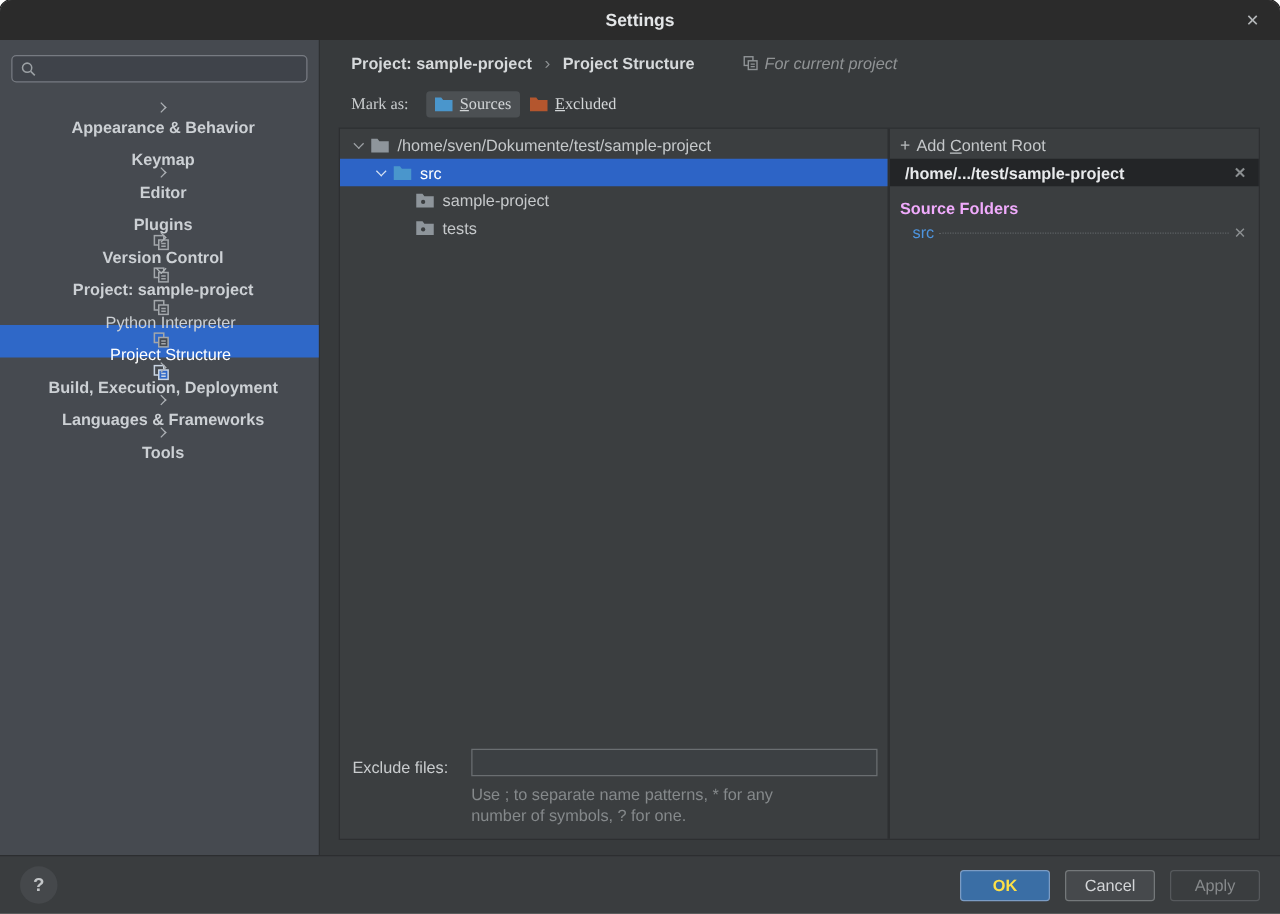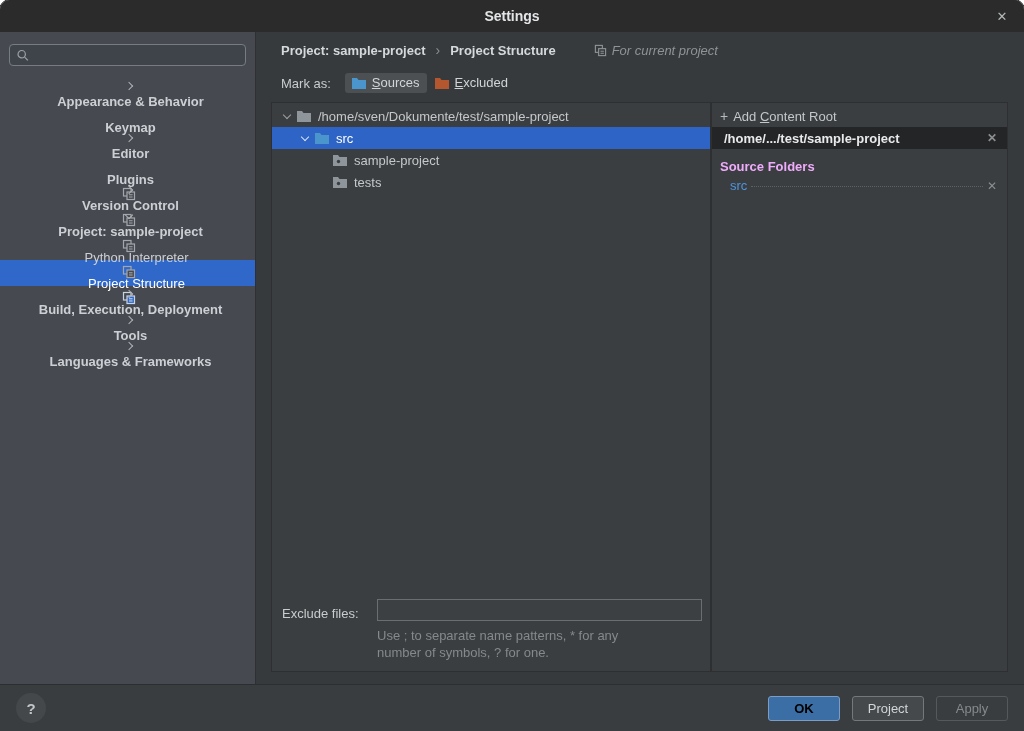--- a/index.html
+++ b/index.html
@@ -34,21 +34,21 @@
 
   
   .content { flex:1 1 auto; display:flex; flex-direction:column; background:#373a3c; min-width:0; }
   .breadcrumb { height:36px; display:flex; align-items:center; padding-left:25px; font-size:13px; }
   .bc-item { color:#d6d9db; font-weight:bold; }
   .bc-sep { color:#8b8f91; margin:0 10px; font-size:14px; }
   .scope { display:flex; align-items:center; margin-left:38px; color:#90939
 5; color:#909395; font-size:13px;font-style:italic; }
   .scope .copy-icon { margin-right:5px; display:flex; }
 
-  .markas { height:30px; display:flex; align-items:center; padding-left:25px; font-size:13px; color:#c9ccce; }
+  .markas { height:30px; display:flex; align-items:center; padding-left:25px; font-size:13px; color:#c9ccce;font-family:Liberation Serif, serif; }
   .chip { display:inline-flex; align-items:center; gap:5px; margin-left:14px; padding:2px 7px 3px 6px; border-radius:3px; color:#d2d5d7; cursor:pointer; }
   .chip.selected { background:#4c5053; }
   .chip + .chip { margin-left:1px; }
   .mn { text-decoration:underline; }
 
   
   .panels { margin:4px 16px 0 15px; height:570px; display:flex; border:1px solid #2d2f31; background:#3b3e40; }
   .left-panel { width:440px; flex:0 0 440px; display:flex; flex-direction:column; border-right:2px solid #2d2f31; min-height:0; }
   .right-panel { flex:1 1 auto; display:flex; flex-direction:column; min-width:0; }
 
@@ -76,21 +76,21 @@
   .sf-row { display:flex; align-items:baseline; margin:4px 10px 0 18px; font-size:13px; }
   .sf-row .sf-name { color:#4d94de; cursor:pointer; }
   .sf-row .leader { flex:1; border-bottom:1px dotted #5d6163; margin:0 4px; transform:translateY(-3px); }
   .sf-row .x { color:#8b8f91; font-size:12px; cursor:pointer; }
 
   
   .bottombar { flex:0 0 47px; background:#3a3d3f; border-top:1px solid #2c2e30; display:flex; align-items:center; padding:0 16px; }
   .help-btn { width:30px; height:30px; border-radius:50%; background:#45484b; color:#c3c6c8; font-size:15px; font-weight:bold; display:flex; align-items:center; justify-content:center; cursor:pointer; }
   .btns { margin-left:auto; display:flex; gap:12px; }
   .btn { min-width:72px; height:25px; border-radius:3px; font-size:13px; display:flex; align-items:center; justify-content:center; padding:0 12px; cursor:pointer; font-family:inherit; }
-  .btn.ok { background:#3a6ea5; border:1px solid #7b9cc4; color:#000000; font-weight:bold;text-align:right; }
+  .btn.ok { background:#3a6ea5; border:1px solid #7b9cc4; color:#fde047; font-weight:bold;text-align:right; }
   .btn.cancel { background:#46494c; border:1px solid #74787a; color:#d3d5d7; }
   .btn.apply { background:transparent; border:1px solid #56595c; color:#86898b; }
 </style>
 </head>
 <body>
 
 <div class="window">
 
   <div class="titlebar">
     <span class="title">Settings</span>
@@ -196,27 +196,27 @@
       <div class="sb-row bold">
         <span class="chev right">
             <i></i>
           </span>
         <span class="sb-label">Build, Execution, Deployment</span>
       </div>
       <div class="sb-row bold">
         <span class="chev right">
             <i></i>
           </span>
+        <span class="sb-label">Languages &amp; Frameworks</span>
+      </div>
+      <div class="sb-row bold">
+        <span class="chev right">
+            <i></i>
+          </span>
         <span class="sb-label">Tools</span>
-      </div>
-      <div class="sb-row bold">
-        <span class="chev right">
-            <i></i>
-          </span>
-        <span class="sb-label">Languages &amp; Frameworks</span>
       </div>
     </div>
 
     <div class="content">
       <div class="breadcrumb">
         <span class="bc-item">Project: sample-project</span>
         <span class="bc-sep">›</span>
         <span class="bc-item">Project Structure</span>
         <span class="scope">
           <span class="copy-icon">
@@ -324,18 +324,18 @@
       </div>
     </div>
   </div>
 
   <div class="bottombar">
     <div class="help-btn">
         <span>?</span>
       </div>
     <div class="btns">
       <button class="btn ok">OK</button>
-      <button class="btn cancel">Project</button>
+      <button class="btn cancel">Cancel</button>
       <button class="btn apply">Apply</button>
     </div>
   </div>
 
 </div>
 
 </body></html>

